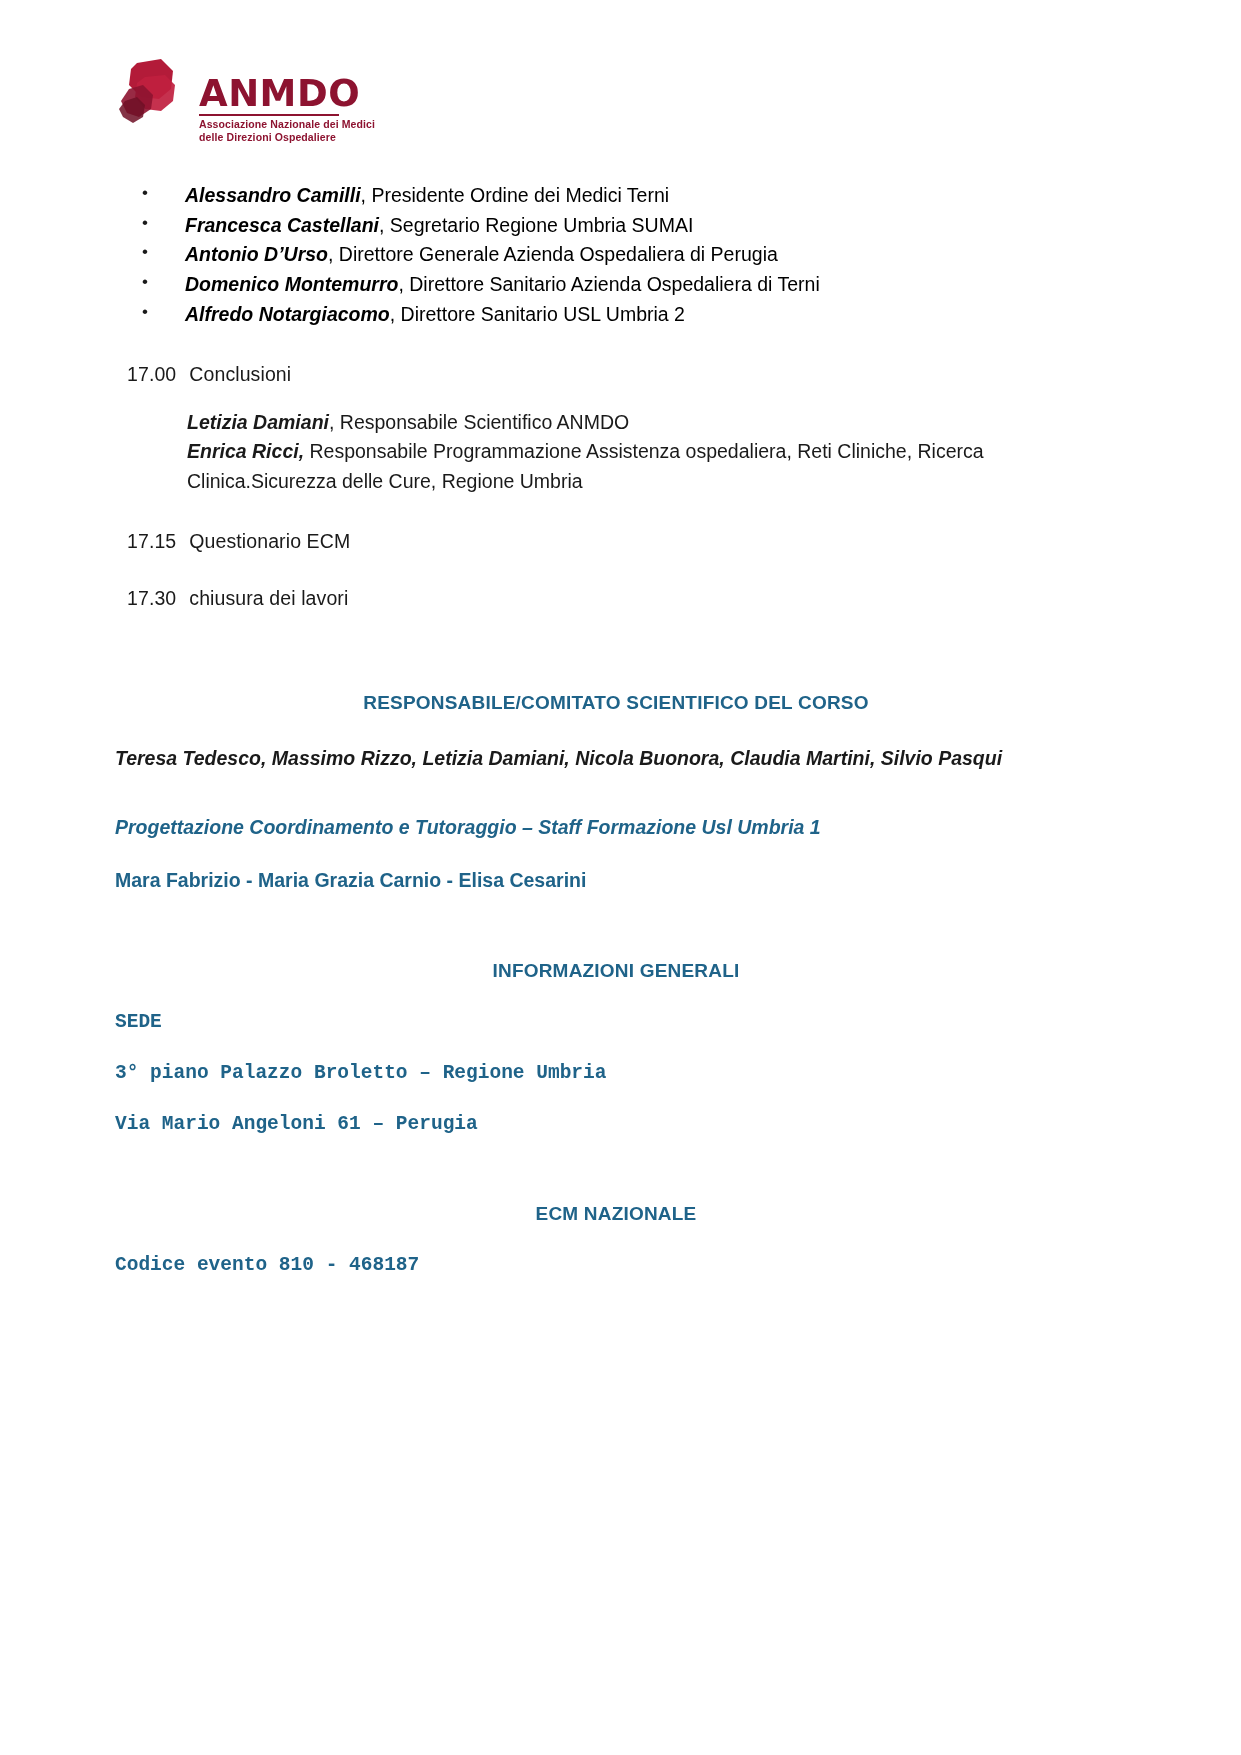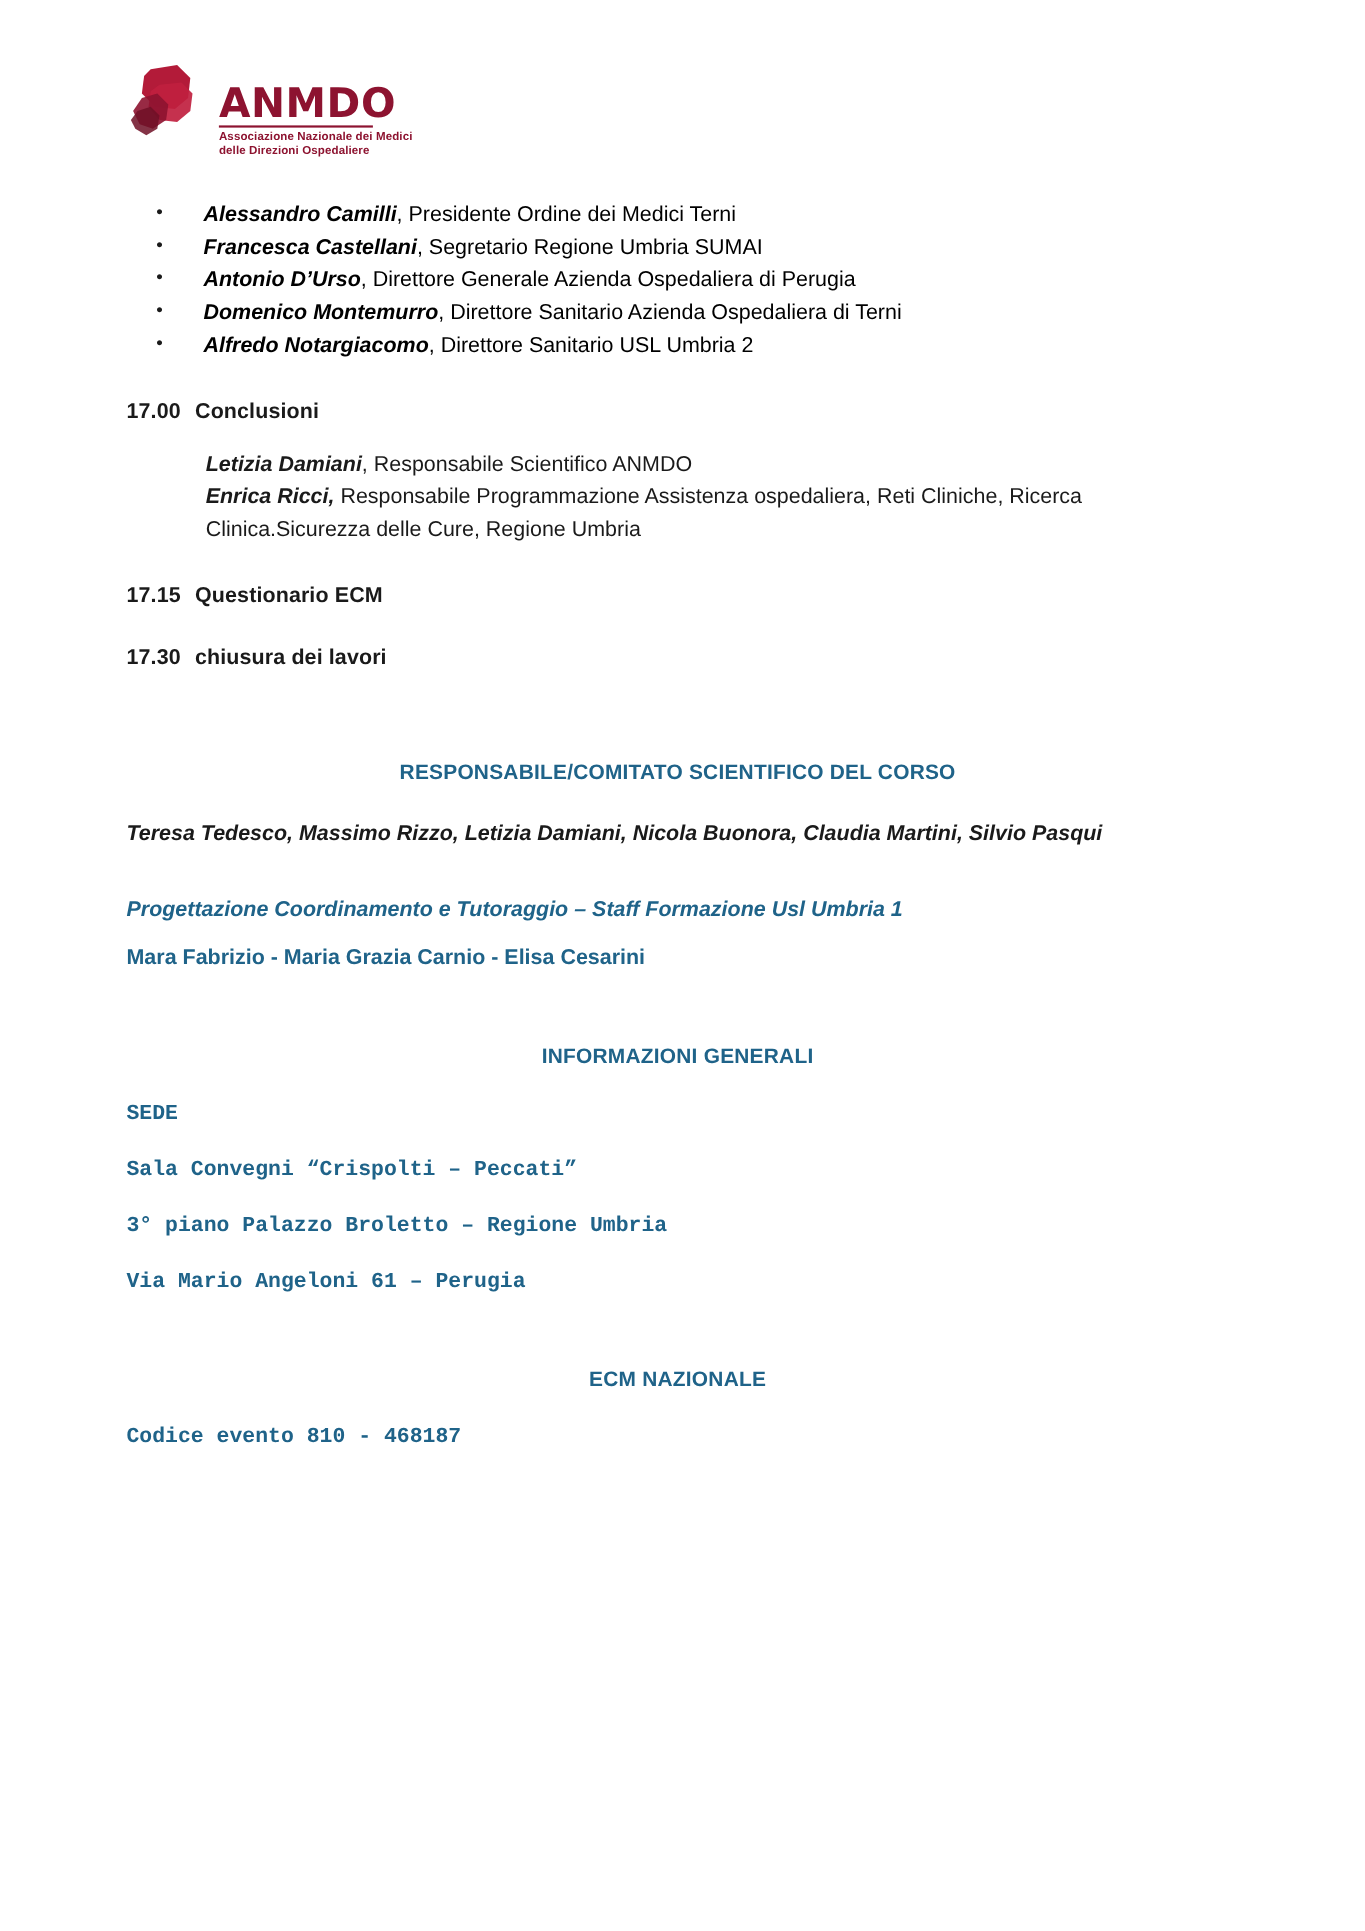--- a/index.html
+++ b/index.html
@@ -83,23 +83,24 @@
     font-size: 17px;
     color: #1a1a1a;
   }
   .bullets li b {
     font-weight: bold;
     font-style: italic;
   }
 
   .time-head {
     font-size: 19.5px;
-    font-weight: bold;
+    font-weight: normal;
     margin-top: 34px;
     letter-spacing: 0.1px;
+    margin-left: 12px;
   }
   .time-head .t { margin-right: 13px; }
 
   .indent-block {
     margin: 22px 0 0 72px;
     font-size: 19.5px;
     line-height: 1.5;
   }
   .indent-block .nm {
     font-weight: bold;
@@ -128,21 +129,21 @@
     color: #1f6389;
     font-weight: bold;
     font-style: italic;
     font-size: 19.5px;
     margin-top: 46px;
   }
   .blue-bold {
     color: #1f6389;
     font-weight: bold;
     font-size: 19.5px;
-    margin-top: 20px;
+    margin-top: 30px;
   }
   .blue-bold.tight { margin-top: 29px; font-family: Liberation Mono, monospace; }
 
   .para {
     font-size: 19.5px;
     line-height: 1.5;
     margin-top: 22px;
     text-align: justify;
   }
   .para b { font-weight: bold; }
@@ -214,21 +215,20 @@
 
   <div class="section-title">RESPONSABILE/COMITATO SCIENTIFICO DEL CORSO</div>
   <div class="names-italic">Teresa Tedesco, Massimo Rizzo, Letizia Damiani, Nicola Buonora, Claudia Martini, Silvio Pasqui</div>
   <div class="blue-italic">Progettazione Coordinamento e Tutoraggio – Staff Formazione Usl Umbria 1</div>
   <div class="blue-bold">Mara Fabrizio  - Maria Grazia Carnio  - Elisa Cesarini</div>
 
   <div class="spacer-md"></div>
 
   <div class="section-title">INFORMAZIONI GENERALI</div>
   <div class="blue-bold tight">SEDE</div>
-  <div class="blue-bold tight">Sala Convegni “Crispolti – Peccati”</div>
   <div class="blue-bold tight">3° piano Palazzo Broletto – Regione Umbria</div>
   <div class="blue-bold tight">Via Mario Angeloni 61 – Perugia</div>
 
   <div class="spacer-md"></div>
 
   <div class="section-title">ECM NAZIONALE</div>
   <div class="blue-bold tight">Codice evento  810  - 468187</div>
 
 
 </div>

